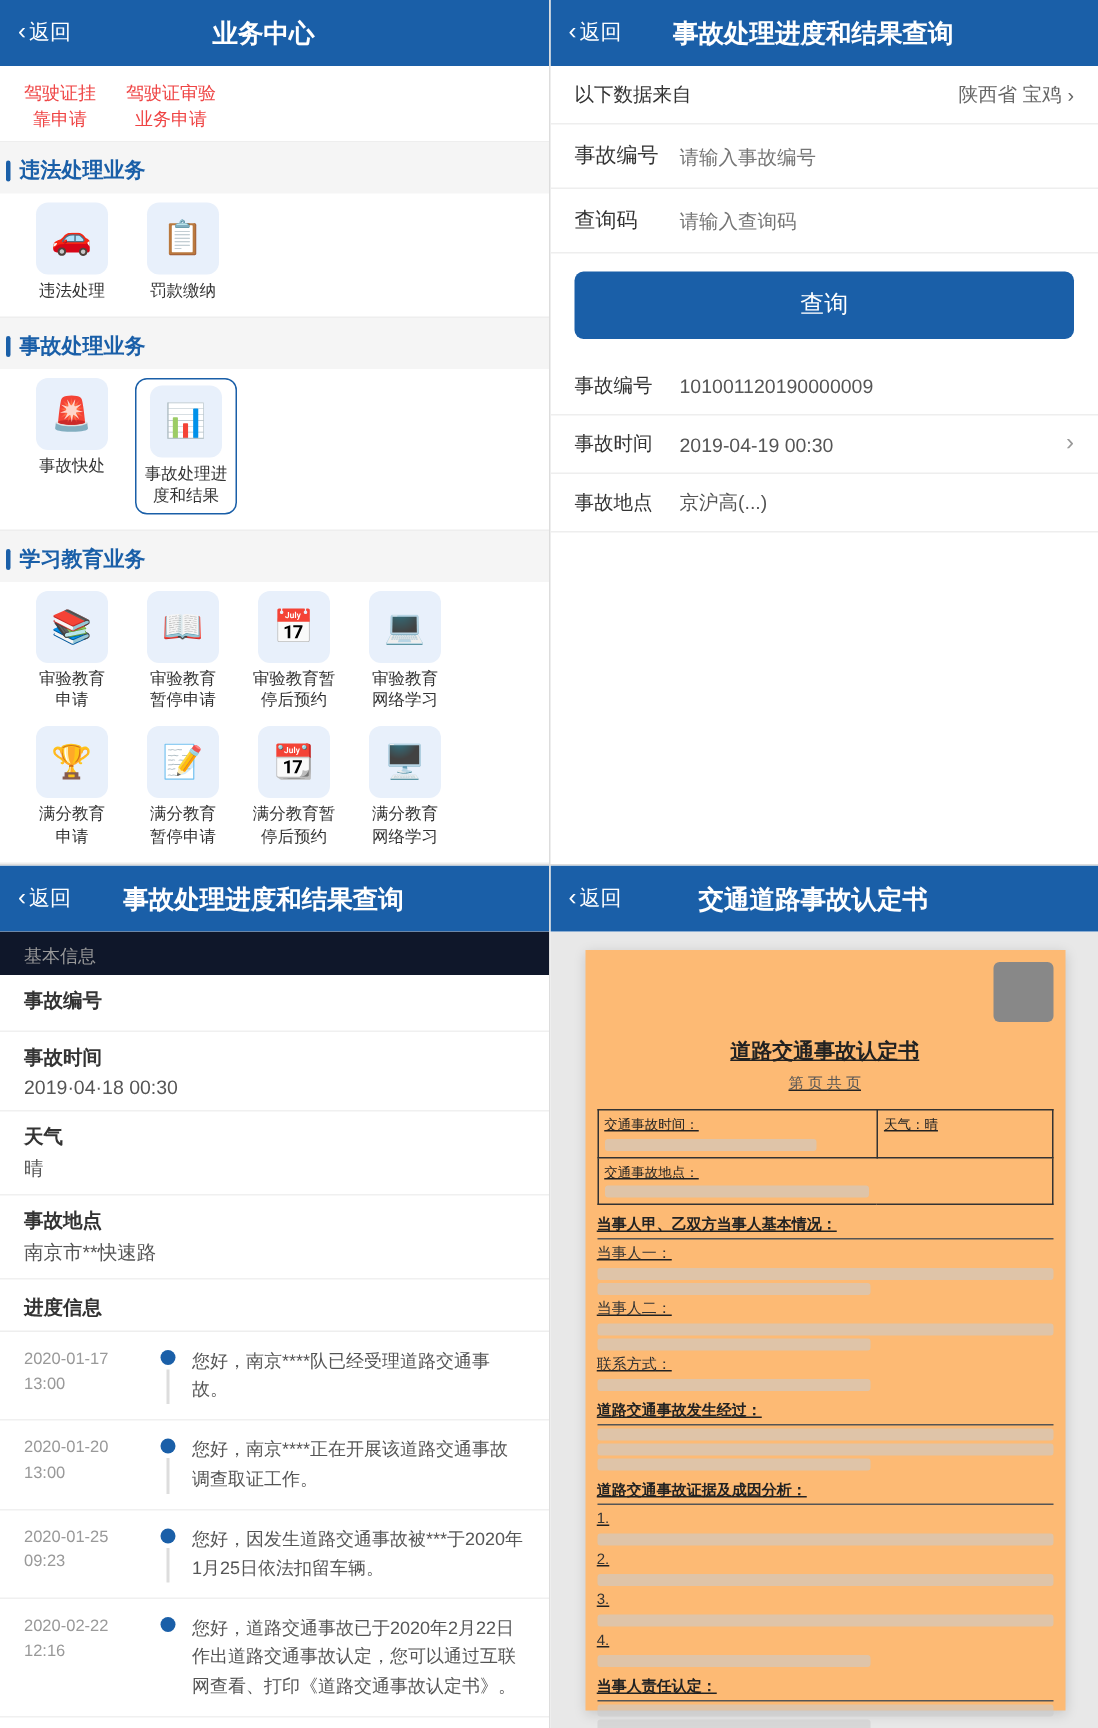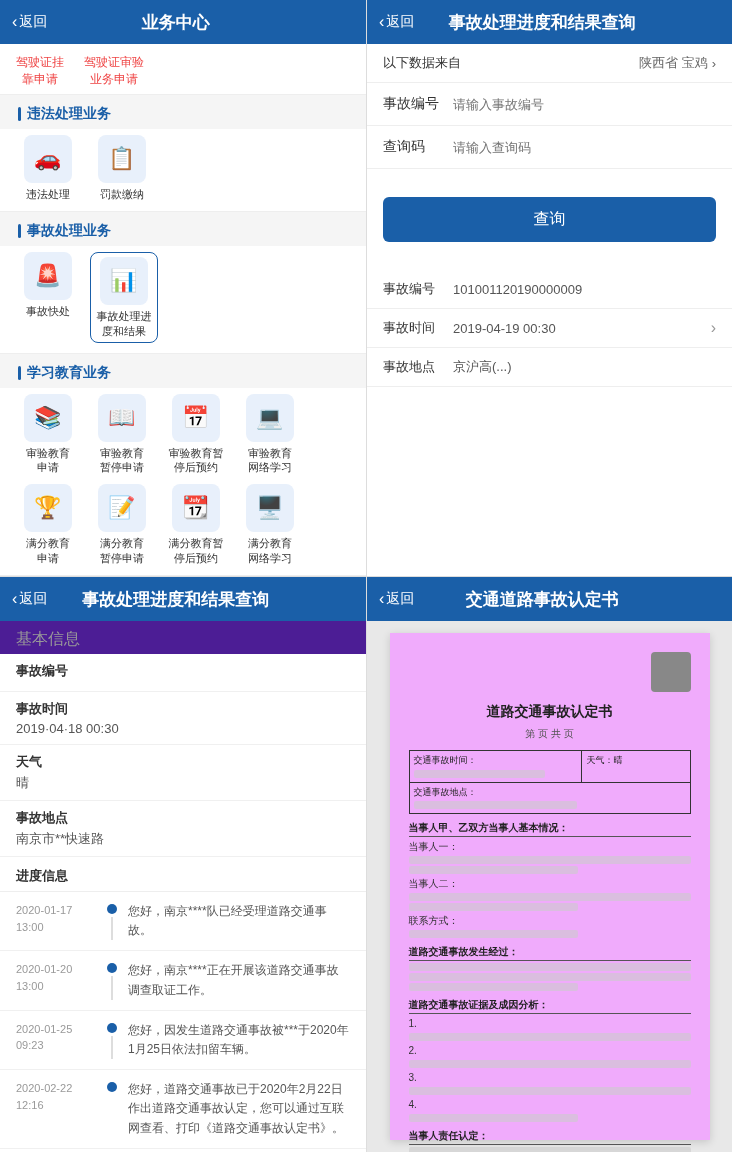--- a/index.html
+++ b/index.html
@@ -83,21 +83,21 @@
     }
     .top-menu-item {
       font-size: 12px;
       color: #ef4444;
       text-align: center;
       cursor: pointer;
     }
     .section-header {
       display: flex;
       align-items: center;
-      padding: 10px 18px 6px;
+      padding: 10px 4px 6px;
       font-size: 14px;
       font-weight: 600;
       color: #1a5fa8;
       background: #f5f5f5;
     }
     .section-header::before {
       content: '';
       display: inline-block;
       width: 3px;
       height: 14px;
@@ -182,21 +182,21 @@
     }
     .form-row .form-input {
       flex: 1;
       font-size: 13px;
       color: #0f172a;
       border: none;
       outline: none;
       background: transparent;
     }
     .query-btn {
-      margin: 28px 16px;
+      margin: 12px 16px;
       background: #1a5fa8;
       color: #fff;
       border: none;
       border-radius: 6px;
       padding: 12px;
       width: calc(100% - 32px);
       font-size: 16px;
       cursor: pointer;
       text-align: center;
     }
@@ -225,24 +225,24 @@
     
     .panel-progress {
       border-top: 1px solid #ddd;
     }
     .panel-progress .content {
       flex: 1;
       overflow-y: auto;
       padding: 0;
     }
     .basic-info-label {
-      font-size: 16px;
+      font-size: 12px;
       color: #999;
       padding: 8px 16px 4px;
-      background: #4c1d95;
+      background: #0f172a;
     }
     .field-row {
       padding: 8px 16px;
       border-bottom: 1px solid #f0f0f0;
     }
     .field-title {
       font-size: 13px;
       color: #333;
       font-weight: 600;
       margin-bottom: 3px;
@@ -305,28 +305,29 @@
     }
     .panel-cert .content {
       flex: 1;
       overflow-y: auto;
       padding: 12px;
       background: #e8e8e8;
       display: flex;
       justify-content: center;
     }
     .cert-paper {
-      background: #f0abfc;
+      background: #fdba74;
       width: 100%;
       max-width: 320px;
-      padding: 19px;
+      padding: 8px;
       box-shadow: 0 2px 8px rgba(0,0,0,0.15);
       font-size: 10px;
       color: #222;
       line-height: 1.6;
+      text-decoration: underline;
     }
     .cert-logo-area {
       display: flex;
       justify-content: flex-end;
       margin-bottom: 8px;
     }
     .cert-logo-box {
       width: 40px;
       height: 40px;
       background: #888;

